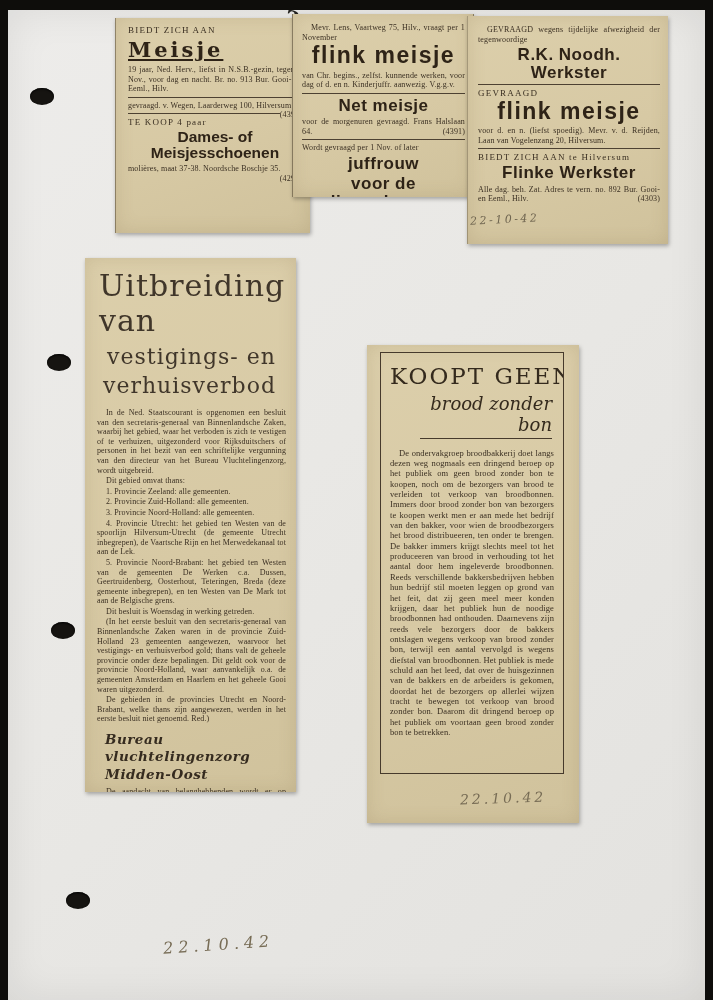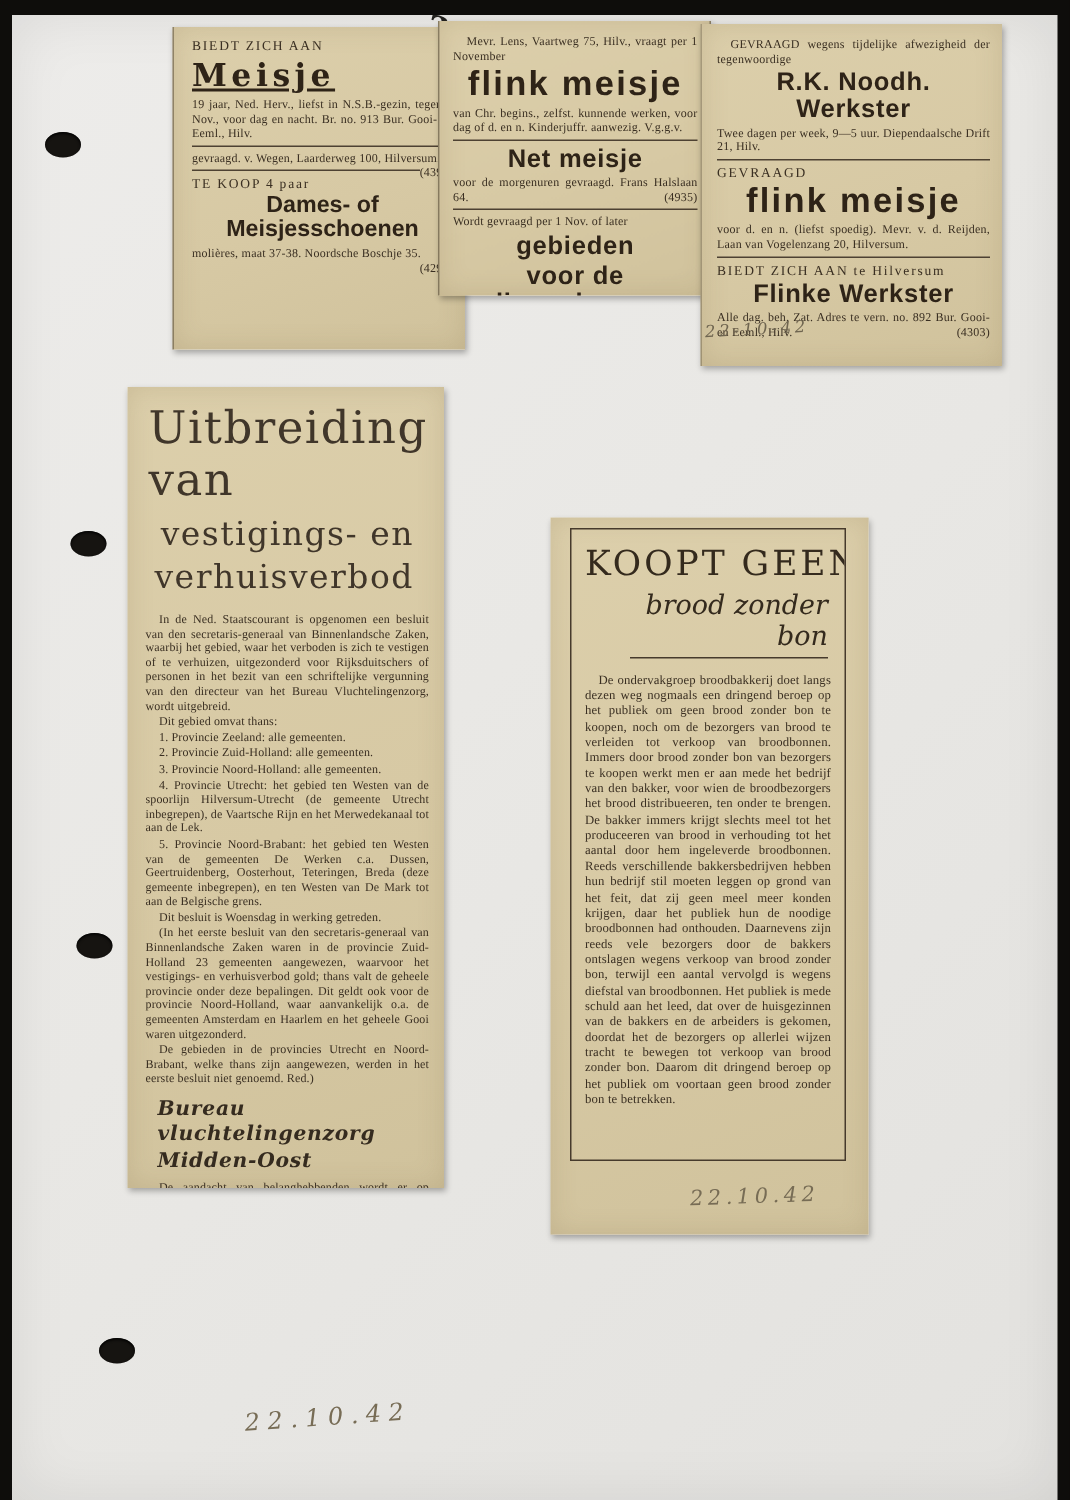--- a/index.html
+++ b/index.html
@@ -115,32 +115,31 @@
     <div class="head-gothic g16">Dames- of Meisjesschoenen</div>
     <p class="tiny"><span>molières, maat 37-38. Noordsche Boschje 35.</span> <span class="ref">(4299)</span></p>
   </section>
 
   <section class="clip clip-tm">
     <p class="tiny indent">Mevr. Lens, Vaartweg 75, Hilv., vraagt per 1 November</p>
     <div class="head-gothic g24">flink meisje</div>
     <p class="tiny">van Chr. begins., zelfst. kunnende werken, voor dag of d. en n. Kinderjuffr. aanwezig. V.g.g.v.</p>
     <hr class="rule">
     <div class="head-gothic g18">Net meisje</div>
-    <p class="tiny"><span>voor de morgenuren gevraagd. Frans Halslaan 64.</span> <span class="ref">(4935)</span></p>
+    <p class="tiny"><span>voor de morgenuren gevraagd. Frans Halslaan 64.</span> <span class="ref">(4391)</span></p>
     <hr class="rule">
     <p class="tiny">Wordt gevraagd per 1 Nov. of later</p>
-    <div class="head-gothic g18">gebieden</div>
+    <div class="head-gothic g18">juffrouw</div>
     <div class="head-gothic g18">voor de linnenkamer</div>
     <p class="tiny">van 9—4 uur, met warmen maaltijd. Br. Bu 1074 Gooi- en Eeml., Bussum.</p>
   </section>
 
   <section class="clip clip-tr">
     <p class="tiny indent">GEVRAAGD wegens tijdelijke afwezigheid der tegenwoordige</p>
     <div class="head-gothic g18">R.K. Noodh. Werkster</div>
-    <p class="tiny">Twee dagen per week, 9—5 uur. Diependaalsche Drift 21, Hilv.</p>
     <hr class="rule">
     <div class="kicker">GEVRAAGD</div>
     <div class="head-gothic g24">flink meisje</div>
     <p class="tiny">voor d. en n. (liefst spoedig). Mevr. v. d. Reijden, Laan van Vogelenzang 20, Hilversum.</p>
     <hr class="rule">
     <div class="kicker">BIEDT ZICH AAN te Hilversum</div>
     <div class="head-gothic g18">Flinke Werkster</div>
     <p class="tiny"><span>Alle dag. beh. Zat. Adres te vern. no. 892 Bur. Gooi- en Eeml., Hilv.</span> <span class="ref">(4303)</span></p>
   </section>
 

